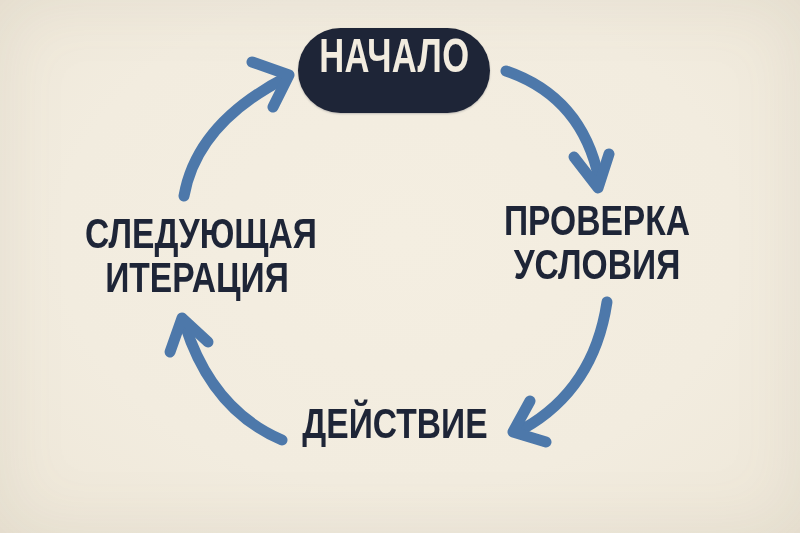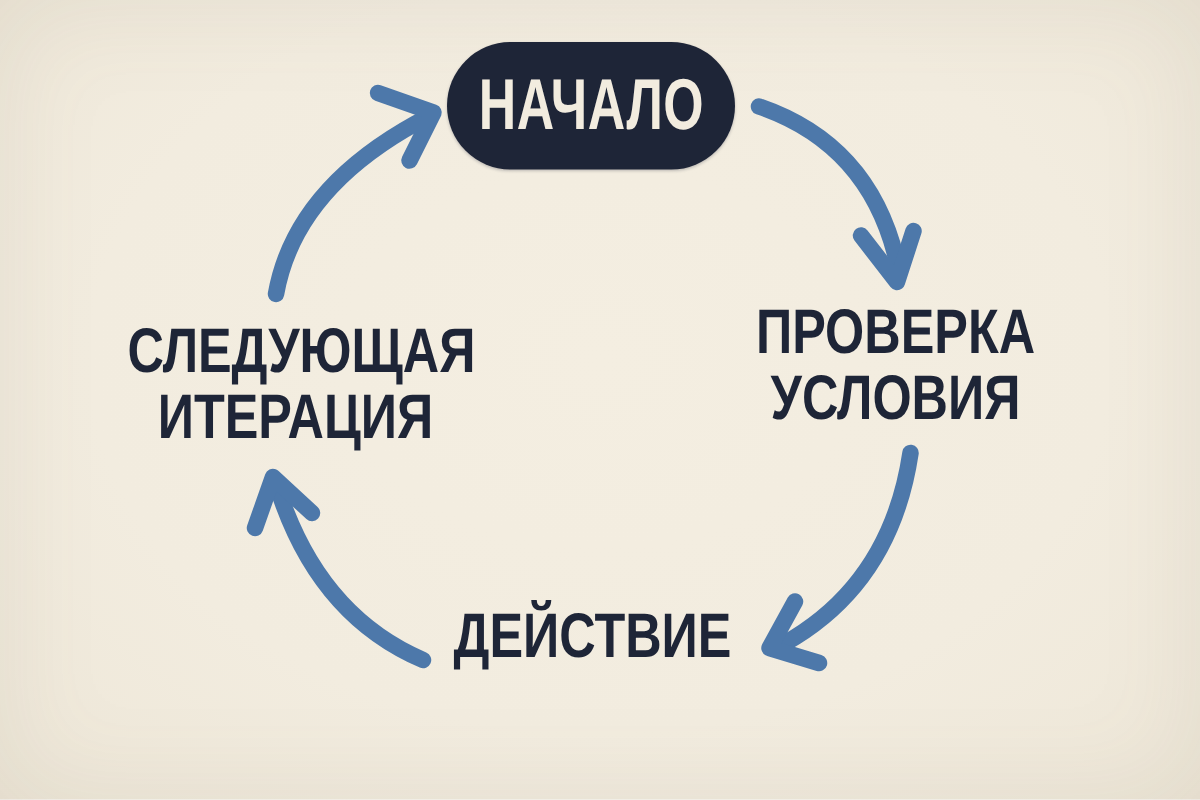--- a/index.html
+++ b/index.html
@@ -30,21 +30,21 @@
   }
   .start-pill {
     position: absolute;
     left: 298px;
     top: 28px;
     width: 192px;
     height: 85px;
     background: #1e2537;
     border-radius: 44px;
     display: flex;
-    align-items: center;
+    align-items: flex-start;
     justify-content: center;
     box-shadow: 0 1px 2px rgba(30, 37, 55, 0.25);
   }
   .start-pill .pill-text {
     display: inline-block;
     transform: scaleX(0.72);
     transform-origin: 50% 50%;
     font-size: 48px;
     font-weight: 700;
     letter-spacing: 0.5px;

